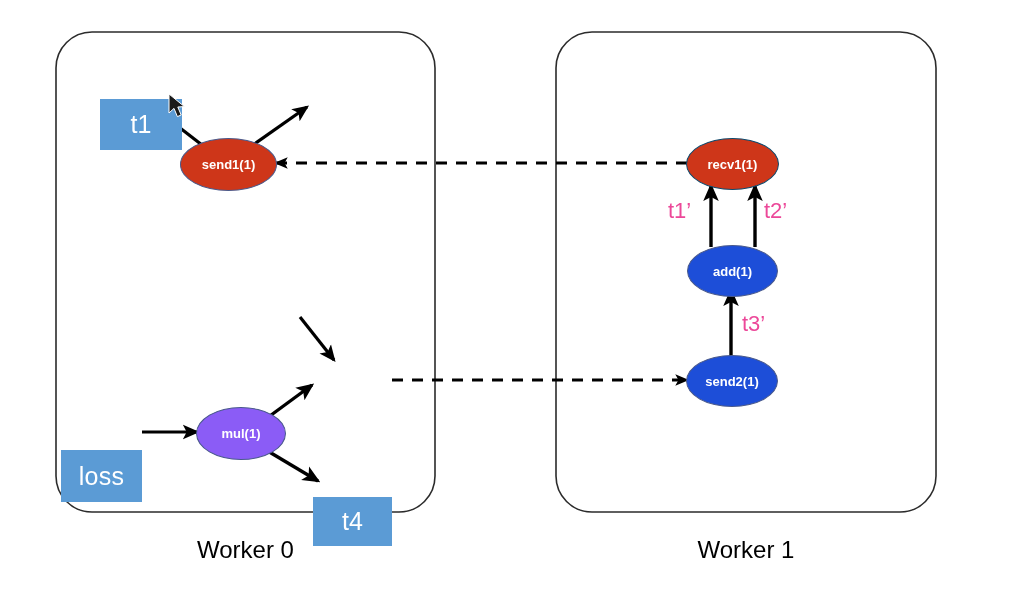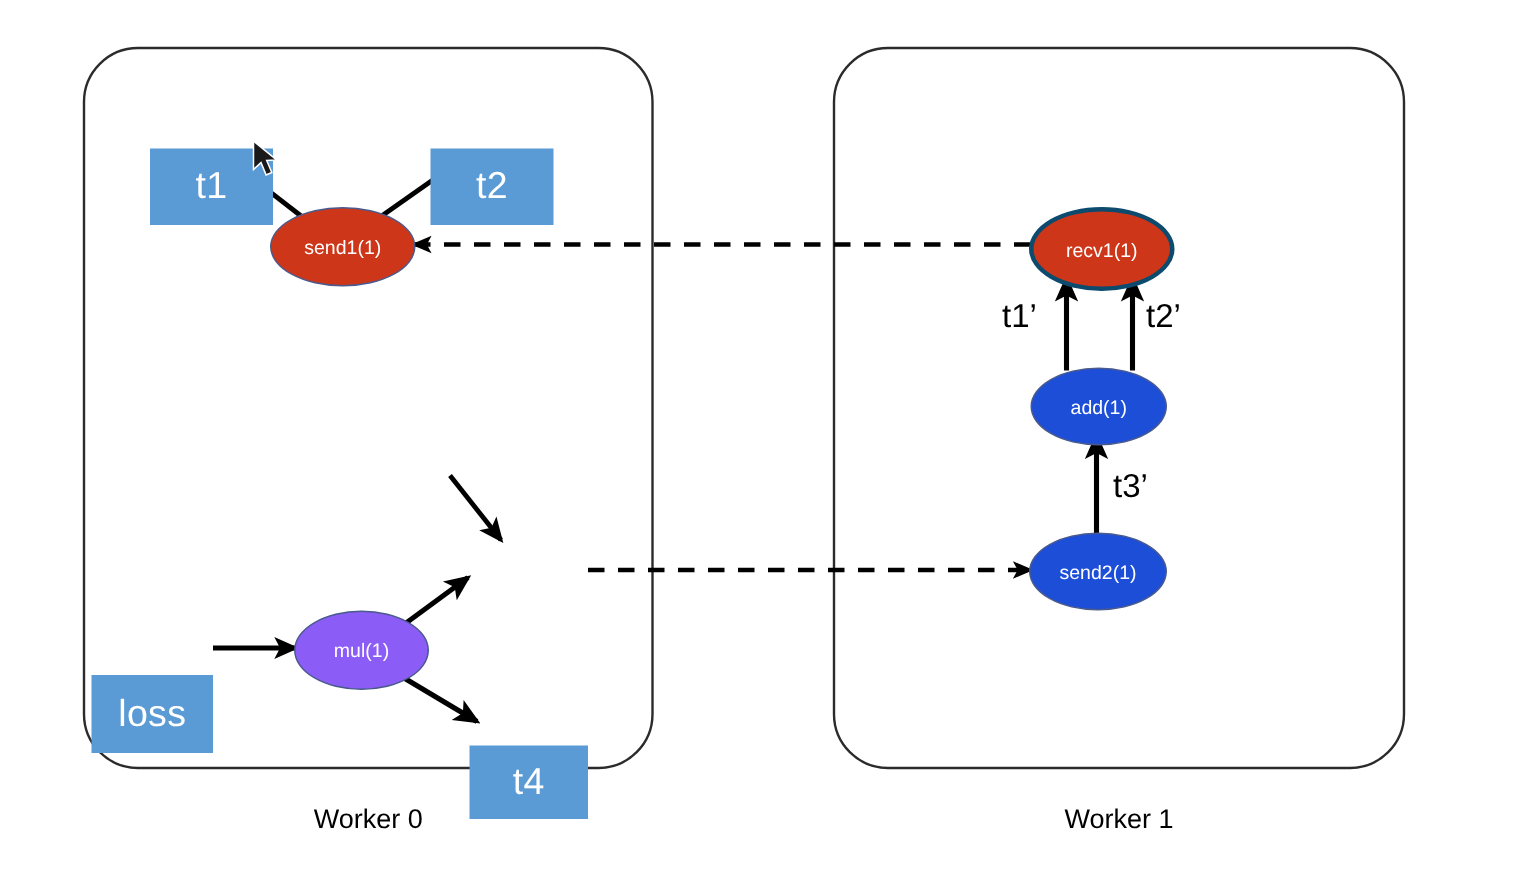--- a/index.html
+++ b/index.html
@@ -36,36 +36,36 @@
     user-select: none;
     margin-top: 44px;
   }
   .node-ellipse {
     position: absolute;
     display: flex;
     align-items: center;
     justify-content: center;
     color: #ffffff;
     font-size: 13px;
-    font-weight: normal;
+    font-weight: bold;
     border-radius: 50%;
     user-select: none;
   }
   .edge-label {
     position: absolute;
-    color: #000000;
+    color: #ec4899;
     font-size: 22px;
     font-weight: 400;
     white-space: nowrap;
     user-select: none;
   }
   .worker-label {
     position: absolute;
     color: #000000;
-    font-size: 18px;
+    font-size: 24px;
     font-weight: 400;
     text-align: center;
     white-space: nowrap;
     user-select: none;
   }
   .cursor-arrow {
     position: absolute;
     pointer-events: none;
   }
 </style>
@@ -99,43 +99,40 @@
 
     <line x1="711" y1="247" x2="711" y2="186" stroke="#000000" stroke-width="3.4" marker-end="url(#arrow-solid)"></line>
     <line x1="755" y1="247" x2="755" y2="186" stroke="#000000" stroke-width="3.4" marker-end="url(#arrow-solid)"></line>
     <line x1="731" y1="358" x2="731" y2="291" stroke="#000000" stroke-width="3.4" marker-end="url(#arrow-solid)"></line>
   </svg>
 
   <div class="node-box" style="left:100px; top:55px; width:82px; height:51px; background:#5B9BD5;">
     <span>t1</span>
   </div>
 
-  <div class="node-box" style="left:287px; top:55px; width:82px; height:51px; background:#5B9BD5;">
-    <span>t2</span>
-  </div>
 
   <div class="node-ellipse" style="left:180px; top:138px; width:95px; height:51px; background:#CE3619; border:1px solid #4A5A8C;">
     <span>send1(1)</span>
   </div>
 
 
 
   <div class="node-box" style="left:61px; top:406px; width:81px; height:52px; background:#5B9BD5;">
     <span>loss</span>
   </div>
 
   <div class="node-ellipse" style="left:196px; top:407px; width:88px; height:51px; background:#8b5cf6; border:1px solid #4A5A8C;">
     <span>mul(1)</span>
   </div>
 
   <div class="node-box" style="left:313px; top:453px; width:79px; height:49px; background:#5B9BD5;">
     <span>t4</span>
   </div>
 
-  <div class="node-ellipse" style="left:686px; top:138px; width:91px; height:50px; background:#CE3619; border:3px solid #0c4a6e;">
+  <div class="node-ellipse" style="left:686px; top:138px; width:91px; height:50px; background:#CE3619; border:1px solid #0c4a6e;">
     <span>recv1(1)</span>
   </div>
 
   <div class="node-ellipse" style="left:687px; top:245px; width:89px; height:50px; background:#1d4ed8; border:1px solid #4A5A8C;">
     <span>add(1)</span>
   </div>
 
   <div class="node-ellipse" style="left:686px; top:355px; width:90px; height:50px; background:#1d4ed8; border:1px solid #4A5A8C;">
     <span>send2(1)</span>
   </div>

